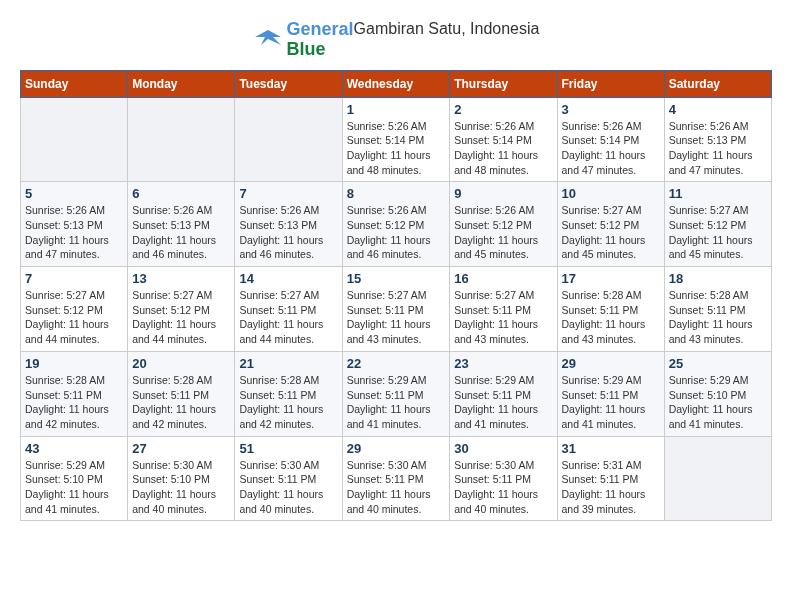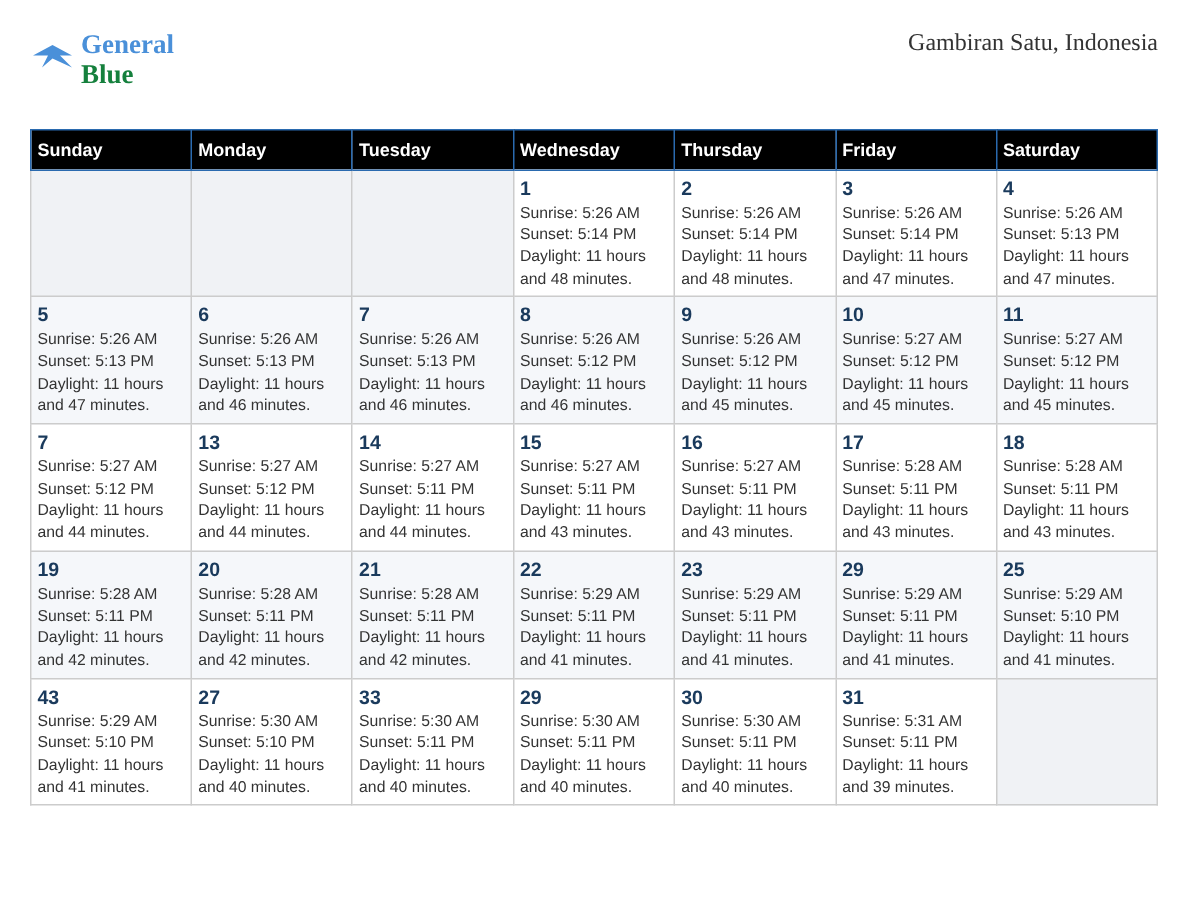--- a/index.html
+++ b/index.html
@@ -5,24 +5,23 @@
     * { box-sizing: border-box; margin: 0; padding: 0; }
     body {
       font-family: Arial, sans-serif;
       background: #fff;
       width: 792px;
       min-height: 612px;
       padding: 20px;
     }
     .header-area {
       display: flex;
-      justify-content: space-between;
+      justify-content: center;
       align-items: flex-start;
-      margin-bottom: 26px;
-      font-family: Liberation Serif, serif;
+      margin-bottom: 10px;
     }
     .logo {
       display: flex;
       align-items: center;
       gap: 4px;
     }
     .logo-text {
       font-size: 18px;
       font-weight: bold;
       color: #1a3a5c;
@@ -46,21 +45,21 @@
     .location-title {
       font-size: 16px;
       color: #333;
     }
     table {
       width: 100%;
       border-collapse: collapse;
       font-size: 11px;
     }
     thead tr th {
-      background: #000000;
+      background: #c2410c;
       color: #fff;
       padding: 6px 4px;
       text-align: left;
       font-size: 12px;
       font-weight: bold;
       border: 1px solid #2a6aaf;
     }
     tbody tr td {
       border: 1px solid #ccc;
       padding: 4px;
@@ -313,21 +312,21 @@
 and 41 minutes.</div>
         </td>
         <td>
           <div class="day-number">27</div>
           <div class="day-detail" style="white-space: pre-line;">Sunrise: 5:30 AM
 Sunset: 5:10 PM
 Daylight: 11 hours
 and 40 minutes.</div>
         </td>
         <td>
-          <div class="day-number">33</div>
+          <div class="day-number">51</div>
           <div class="day-detail" style="white-space: pre-line;">Sunrise: 5:30 AM
 Sunset: 5:11 PM
 Daylight: 11 hours
 and 40 minutes.</div>
         </td>
         <td>
           <div class="day-number">29</div>
           <div class="day-detail" style="white-space: pre-line;">Sunrise: 5:30 AM
 Sunset: 5:11 PM
 Daylight: 11 hours

